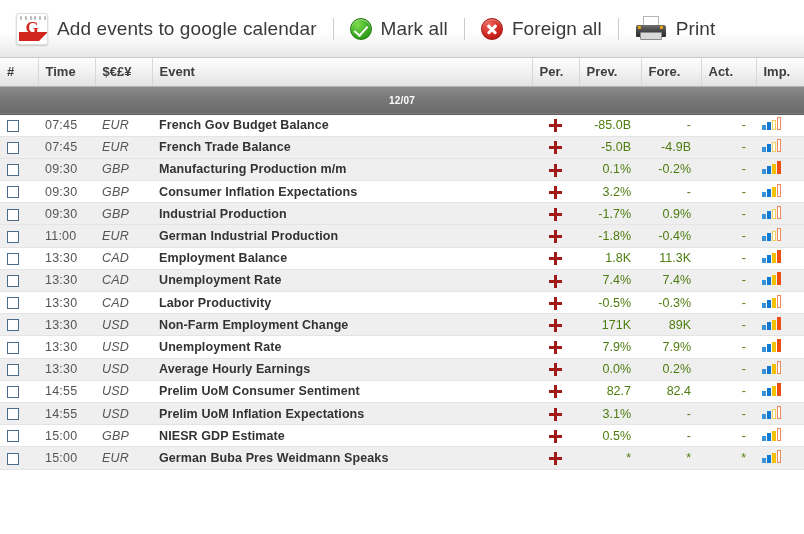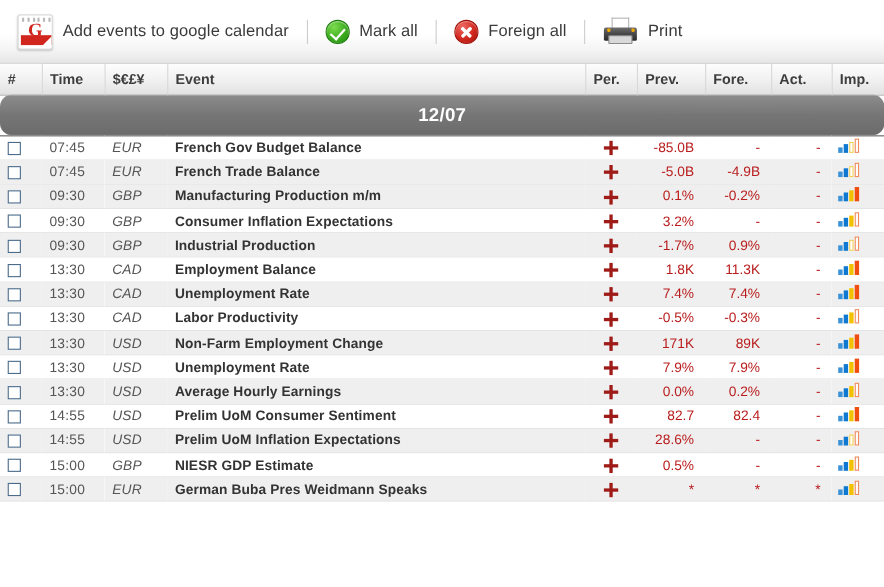--- a/index.html
+++ b/index.html
@@ -29,21 +29,21 @@
   }
   .tool-item {
     display: flex;
     align-items: center;
     height: 44px;
     padding: 0 10px;
     cursor: pointer;
     white-space: nowrap;
   }
   .tool-label {
-    font-size: 15px;
+    font-size: 19px;
     color: #3a3a3a;
     margin-left: 9px;
     letter-spacing: 0.1px;
   }
   .tool-sep {
     width: 1px;
     height: 22px;
     background: #cccccc;
     margin: 0 6px;
   }
@@ -177,43 +177,42 @@
     padding: 6px 7px;
     height: 28px;
     white-space: nowrap;
   }
   table.cal th.last { border-right: none; }
 
   tr.daterow td {
     background: linear-gradient(to bottom, #8c8c8c 0%, #767676 50%, #6b6b6b 100%);
     color: #ffffff;
     font-weight: bold;
-    font-size: 17px;
+    font-size: 10px;
     text-align: center;
     padding: 8px 0;
     height: 21px;
     border-bottom: 1px solid #5e5e5e;
     letter-spacing: 0.2px;
-    border-radius: 11px;
   }
 
   tr.evt td {
     height: 22.2px;
     padding: 0 7px;
     font-size: 12.5px;
     color: #3b3b3b;
     border-bottom: 1px solid #e4e4e4;
     white-space: nowrap;
     overflow: hidden;
   }
   tr.evt.alt td { background: #efefef; }
   tr.evt td.c-time { color: #555; letter-spacing: 0.2px; }
   tr.evt td.c-cur  { color: #555; letter-spacing: 0.2px; font-style: italic; }
   tr.evt td.c-event { font-weight: bold; color: #333; letter-spacing: 0.1px; }
-  tr.evt td.num { text-align: right; color: #b91c1c; padding-right: 10px; }
+  tr.evt td.num { text-align: right; color: #4d7c0f; padding-right: 10px; }
   tr.evt td.c-per { text-align: center; padding: 0; }
   tr.evt td.c-imp { padding: 0 0 0 6px; }
 
   
   .cb {
     width: 12px; height: 12px;
     border: 1px solid #4a6b8a;
     background: #ffffff;
     display: inline-block;
     vertical-align: middle;
@@ -415,20 +414,36 @@
           <td class="num">-1.7%</td>
           <td class="num">0.9%</td>
           <td class="num">-</td>
           <td class="c-imp"><span class="imp">
               <b class="b1 f1"></b>
               <b class="b2 f2"></b>
               <b class="b3 o3"></b>
               <b class="b4 o4"></b>
             </span></td>
         </tr>
+        <tr class="evt alt">
+          <td class="c-cb"><span class="cb"></span></td>
+          <td class="c-time">11:00</td>
+          <td class="c-cur">EUR</td>
+          <td class="c-event">German Industrial Production</td>
+          <td class="c-per"><span class="plus"></span></td>
+          <td class="num">-1.8%</td>
+          <td class="num">-0.4%</td>
+          <td class="num">-</td>
+          <td class="c-imp"><span class="imp">
+              <b class="b1 f1"></b>
+              <b class="b2 f2"></b>
+              <b class="b3 o3"></b>
+              <b class="b4 o4"></b>
+            </span></td>
+        </tr>
         <tr class="evt">
           <td class="c-cb"><span class="cb"></span></td>
           <td class="c-time">13:30</td>
           <td class="c-cur">CAD</td>
           <td class="c-event">Employment Balance</td>
           <td class="c-per"><span class="plus"></span></td>
           <td class="num">1.8K</td>
           <td class="num">11.3K</td>
           <td class="num">-</td>
           <td class="c-imp"><span class="imp">
@@ -533,21 +548,21 @@
               <b class="b3 f3"></b>
               <b class="b4 f4"></b>
             </span></td>
         </tr>
         <tr class="evt alt">
           <td class="c-cb"><span class="cb"></span></td>
           <td class="c-time">14:55</td>
           <td class="c-cur">USD</td>
           <td class="c-event">Prelim UoM Inflation Expectations</td>
           <td class="c-per"><span class="plus"></span></td>
-          <td class="num">28.6%</td>
+          <td class="num">3.1%</td>
           <td class="num">-</td>
           <td class="num">-</td>
           <td class="c-imp"><span class="imp">
               <b class="b1 f1"></b>
               <b class="b2 f2"></b>
               <b class="b3 o3"></b>
               <b class="b4 o4"></b>
             </span></td>
         </tr>
         <tr class="evt">

